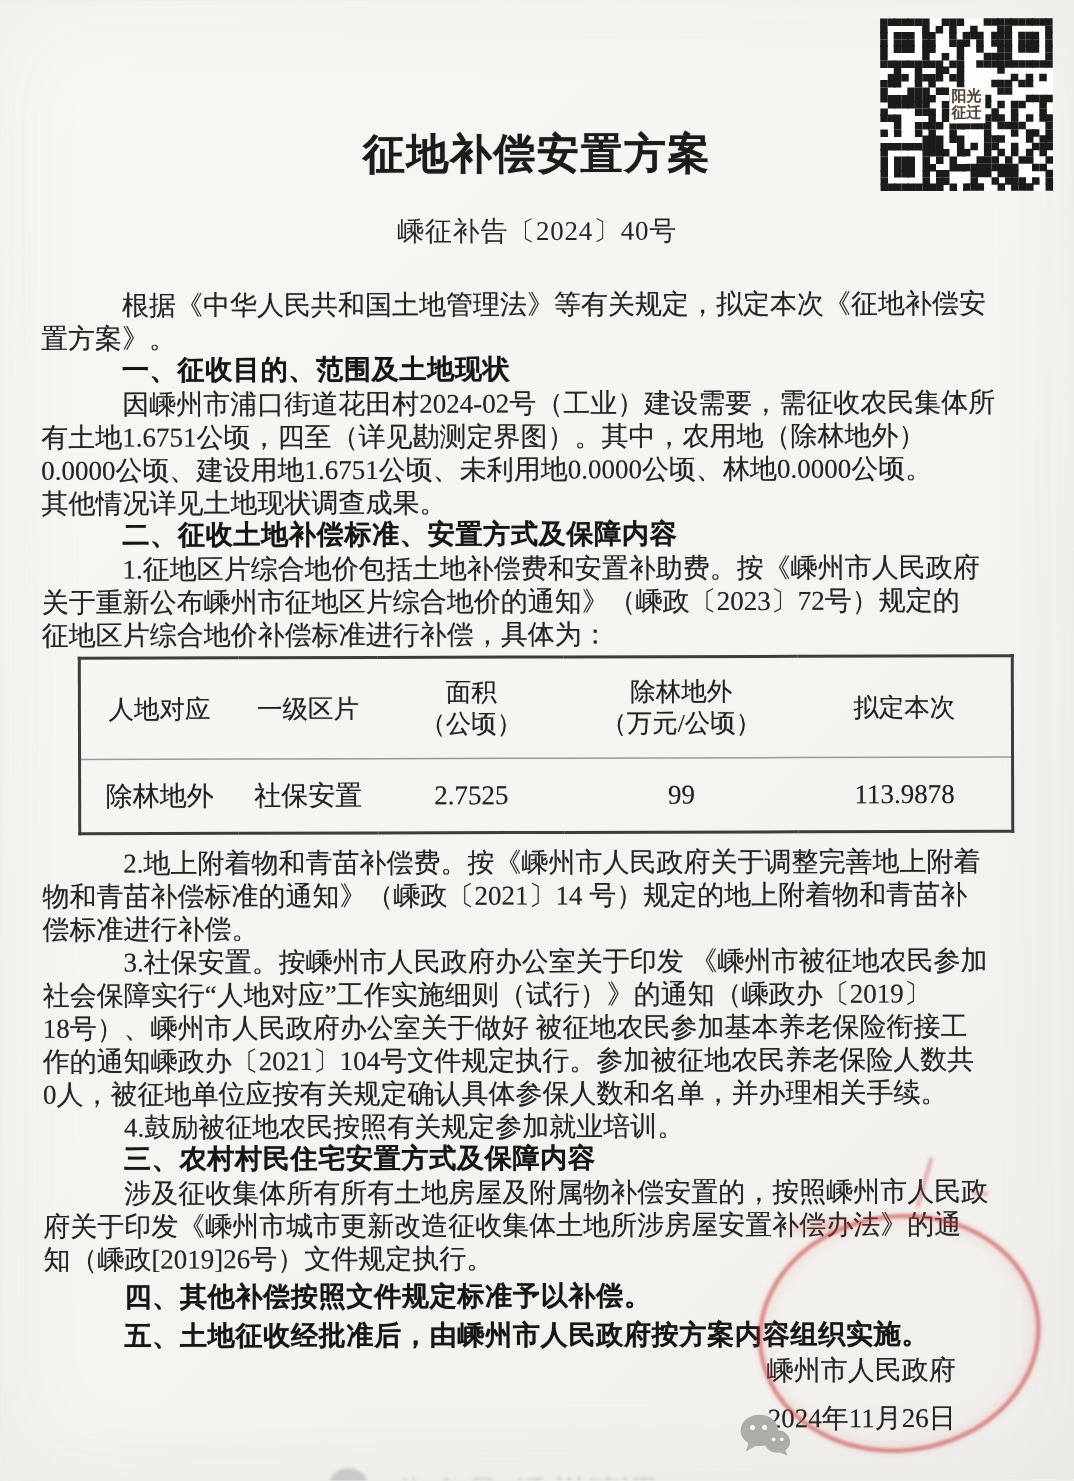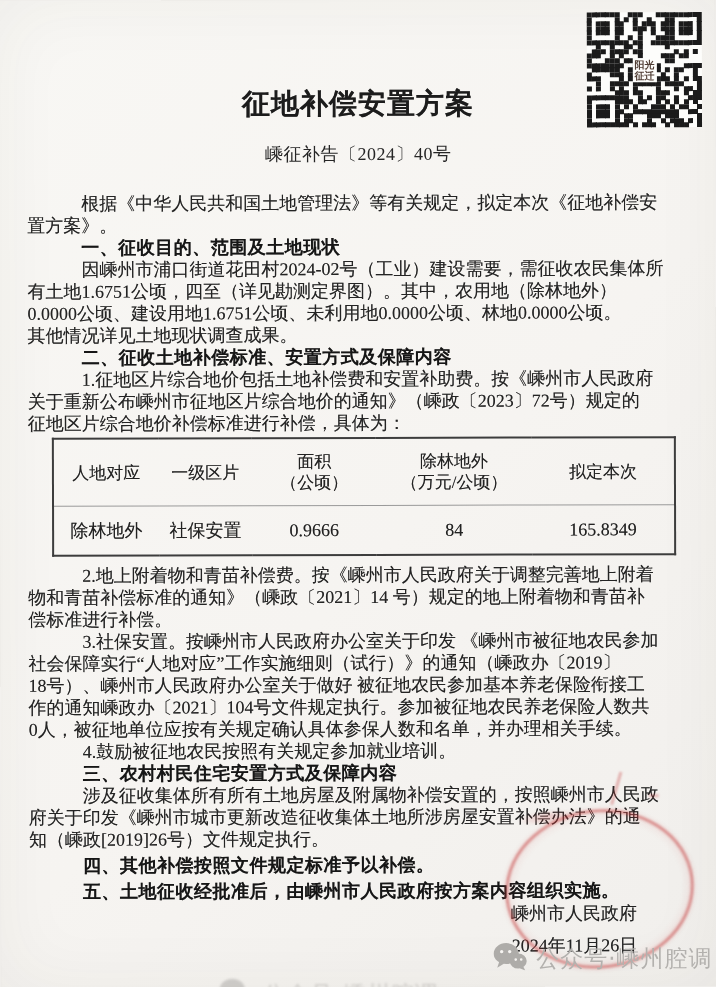--- a/index.html
+++ b/index.html
@@ -506,23 +506,23 @@
 （公顷）</th>
             <th>除林地外
 （万元/公顷）</th>
             <th>拟定本次</th>
           </tr>
         </thead>
         <tbody>
           <tr>
             <td>除林地外</td>
             <td>社保安置</td>
-            <td>0.9666</td>
-            <td>84</td>
-            <td>165.8349</td>
+            <td>2.7525</td>
+            <td>99</td>
+            <td>113.9878</td>
           </tr>
         </tbody>
       </table>
 
       <p class="para">2.地上附着物和青苗补偿费。按《嵊州市人民政府关于调整完善地上附着
 物和青苗补偿标准的通知》（嵊政〔2021〕14 号）规定的地上附着物和青苗补
 偿标准进行补偿。</p>
       <p class="para">3.社保安置。按嵊州市人民政府办公室关于印发 《嵊州市被征地农民参加
 社会保障实行“人地对应”工作实施细则（试行）》的通知（嵊政办〔2019〕
 18号）、嵊州市人民政府办公室关于做好 被征地农民参加基本养老保险衔接工
@@ -555,21 +555,20 @@
         <ellipse cx="13" cy="11" rx="12.5" ry="10.5" fill="#aeaca9"></ellipse>
         <path d="M6 19 L4 25 L11 21 Z" fill="#aeaca9"></path>
         <circle cx="8.5" cy="9" r="1.7" fill="#f6f4f1"></circle>
         <circle cx="16.5" cy="9" r="1.7" fill="#f6f4f1"></circle>
         <ellipse cx="25" cy="18.5" rx="8.5" ry="7.5" fill="#aeaca9"></ellipse>
         <path d="M30 24 L32 28 L26 25.5 Z" fill="#aeaca9"></path>
         <circle cx="22.5" cy="17" r="1.3" fill="#f6f4f1"></circle>
         <circle cx="28" cy="17" r="1.3" fill="#f6f4f1"></circle>
       </svg>
     </span>
-    <span>公众号·嵊州腔调</span>
   </div>
 
   <div class="wm wm-ghost">
     <span class="wm-icon">
       <svg width="34" height="28" viewBox="0 0 34 28">
         <ellipse cx="13" cy="11" rx="12.5" ry="10.5" fill="#aeaca9"></ellipse>
         <ellipse cx="25" cy="18.5" rx="8.5" ry="7.5" fill="#aeaca9"></ellipse>
       </svg>
     </span>
     <span>公众号·嵊州腔调</span>

